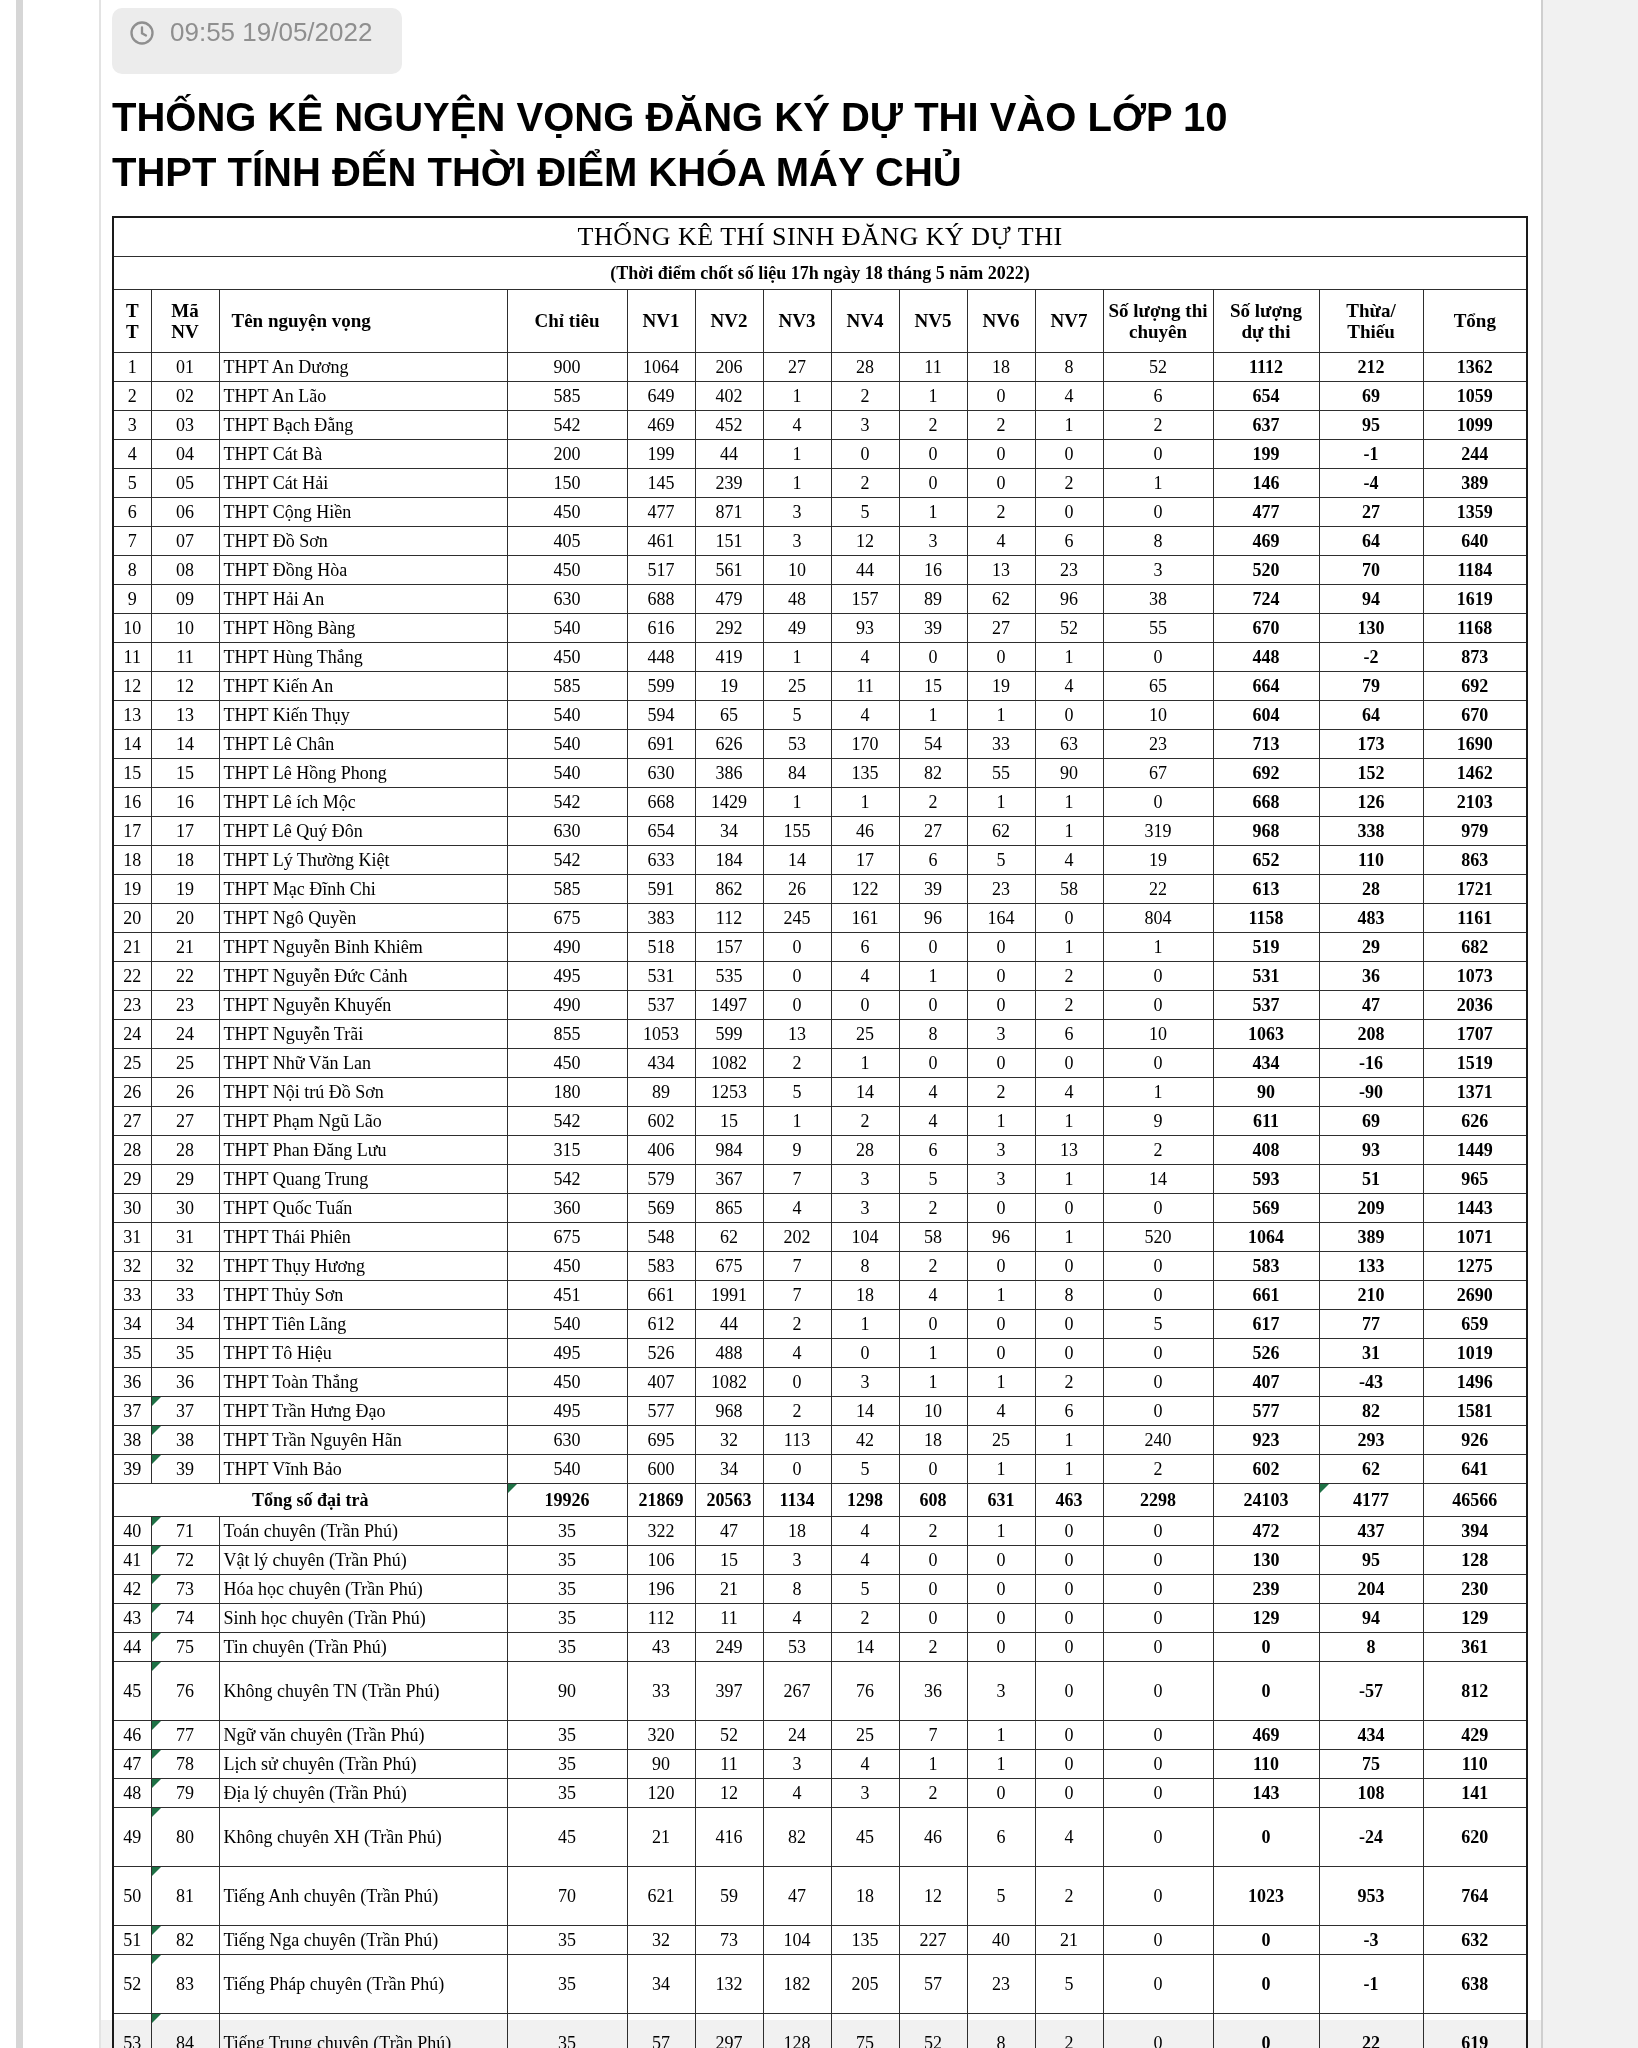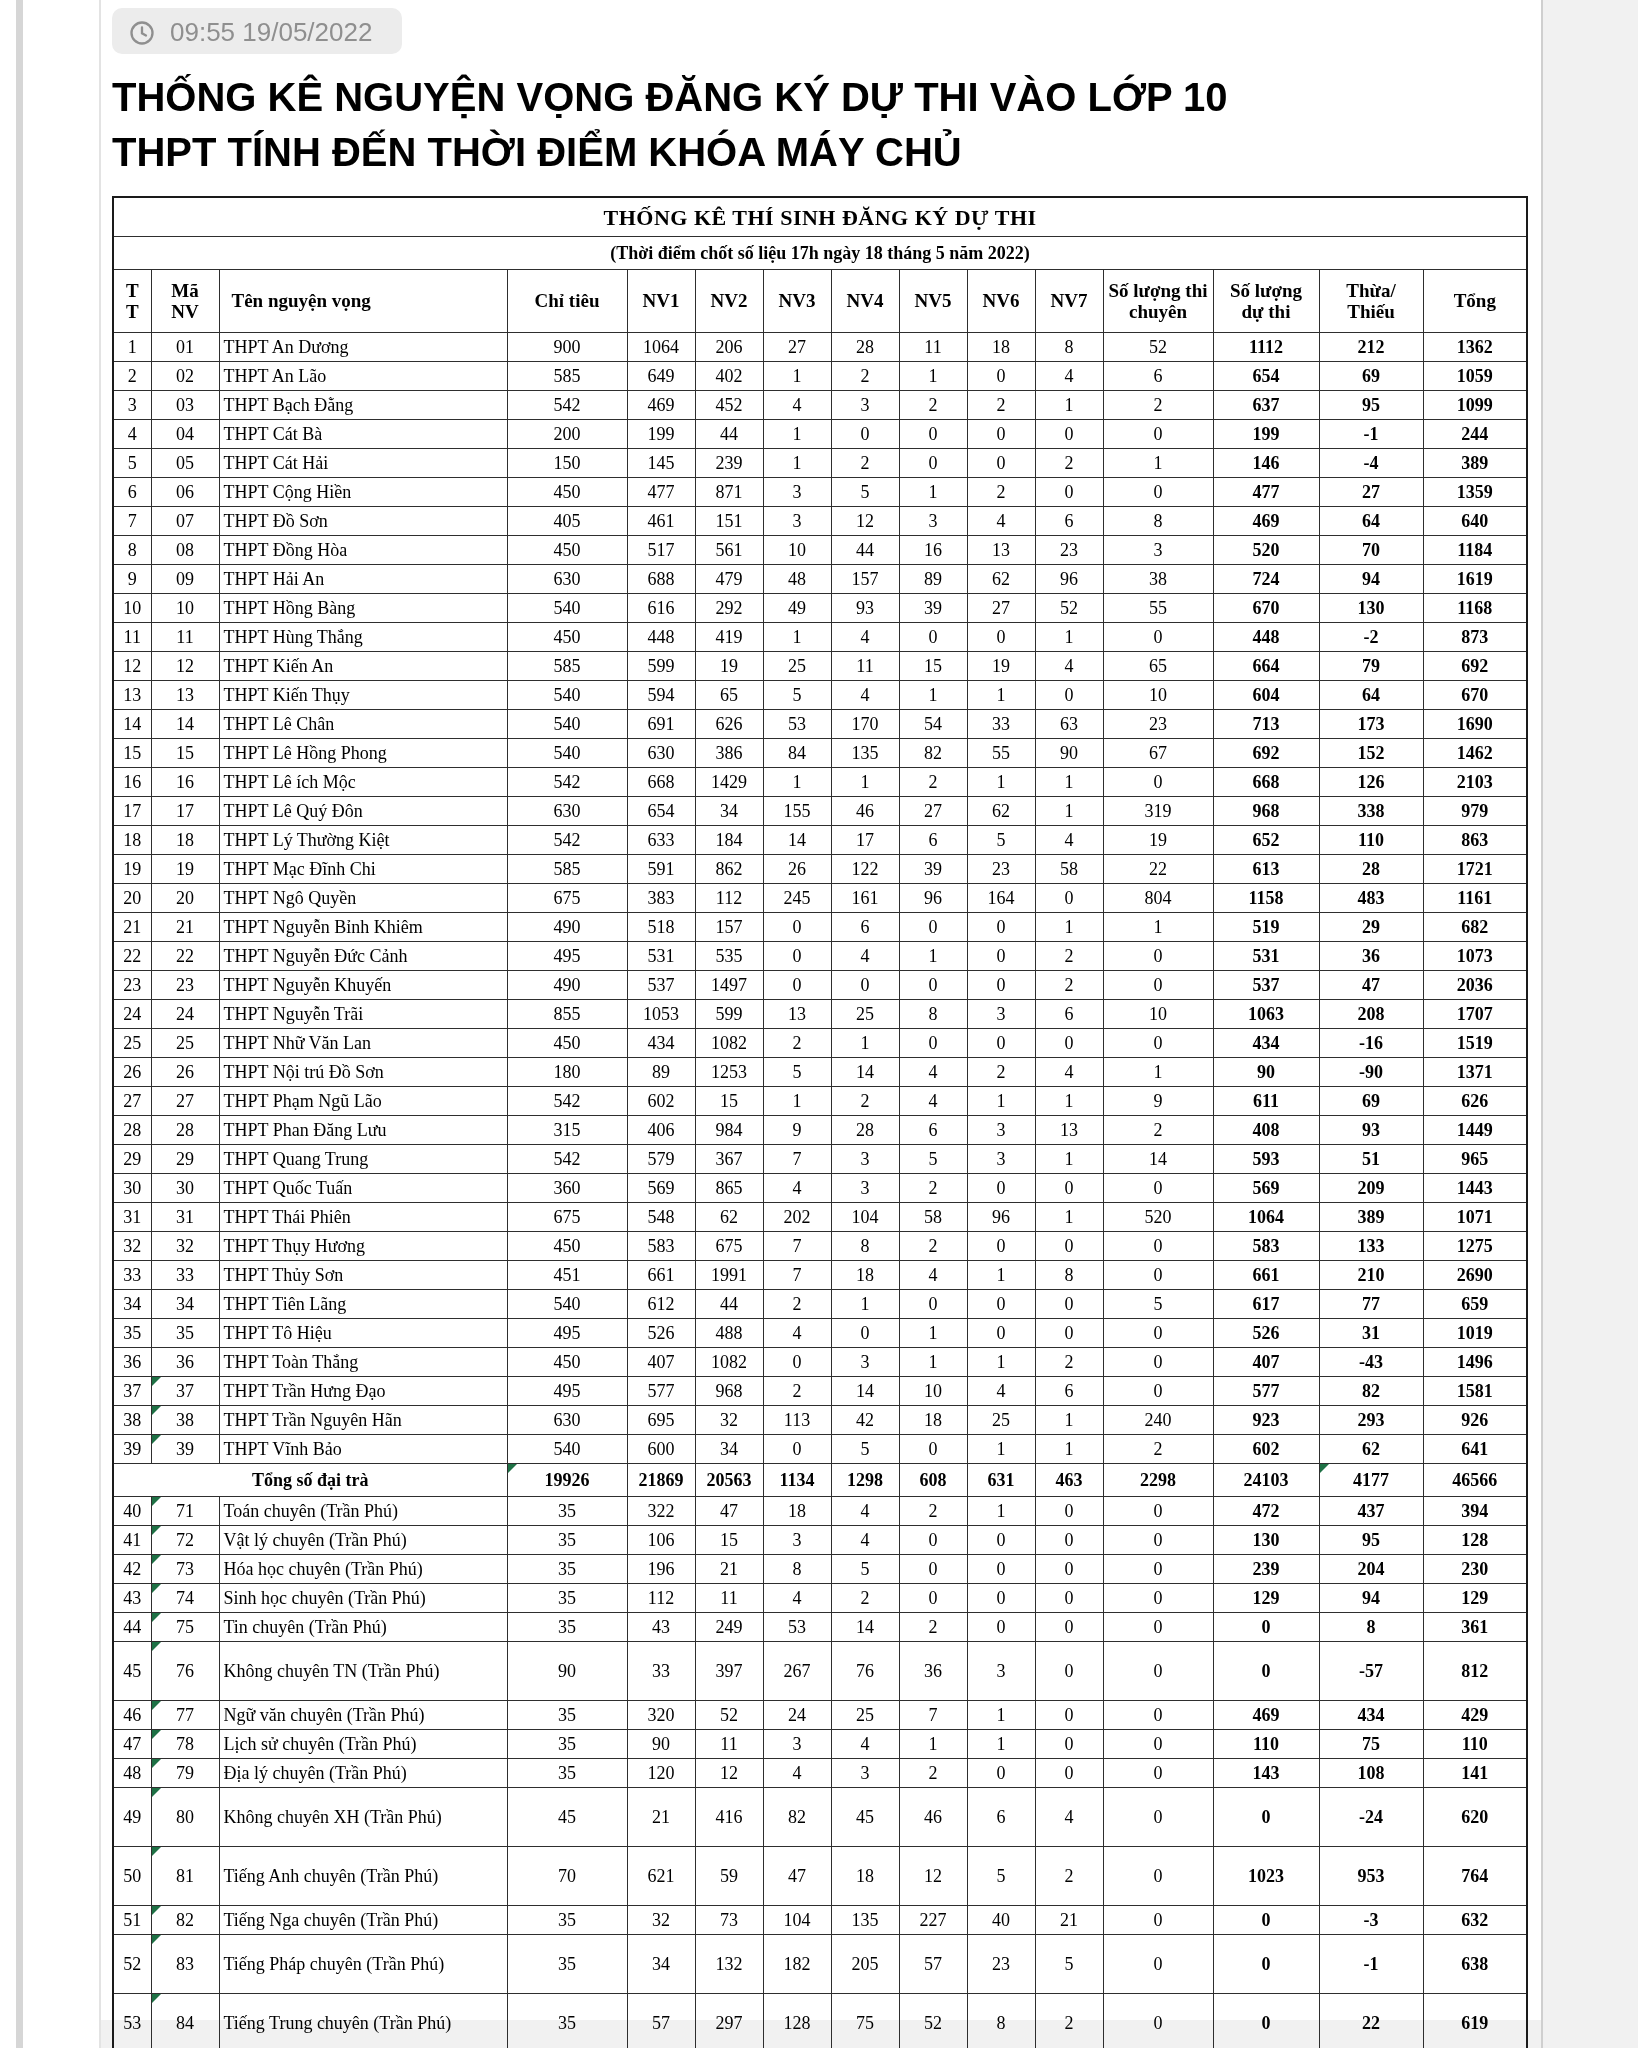--- a/index.html
+++ b/index.html
@@ -9,33 +9,33 @@
   }
   .left-strip{position:absolute;left:16px;top:0;width:7px;height:2048px;background:#d6d6d6;}
   .page-vline{position:absolute;left:99px;top:0;width:2px;height:2048px;background:#e3e3e3;}
   .right-margin{position:absolute;left:1541px;top:0;width:97px;height:2048px;background:#f1f1f1;border-left:2px solid #cfcfcf;}
   .bottom-strip{position:absolute;left:101px;top:2020px;width:1440px;height:28px;background:#f1f1f1;}
   .content{position:absolute;left:112px;top:8px;width:1430px;}
 
   .pill{
     display:inline-flex;align-items:center;gap:14px;background:#ececec;color:#8f8f8f;
     font-family:"Liberation Sans", sans-serif;font-size:26px;
-    padding:9px 30px 6px 16px;border-radius:10px;
+    padding:9px 30px 26px 16px;border-radius:10px;
   }
   .pill svg{display:block;}
 
   .page-title{
     font-family:"Liberation Sans", sans-serif;font-weight:bold;font-size:40px;
     line-height:1.38;margin:16px 0 16px 0;width:1190px;letter-spacing:0px;
   }
 
   table{border-collapse:collapse;width:1414px;border:2px solid #1a1a1a;table-layout:fixed;}
   td,th{border:1px solid #2e2e2e;text-align:center;font-size:18px;padding:1px 4px;height:26px;
         line-height:1.15;overflow:hidden;}
-  .tbl-title td{font-size:22px;font-weight:bold;height:36px;letter-spacing:.5px;}
+  .tbl-title td{font-size:26px;font-weight:normal;height:36px;letter-spacing:.5px;}
   .tbl-subtitle td{font-size:18px;font-weight:bold;height:30px;}
   thead th{font-weight:bold;font-size:19px;white-space:pre-line;height:60px;vertical-align:middle;}
   th.name-h{text-align:left;padding-left:12px;}
   td.name{text-align:left;}
   td.b{font-weight:bold;}
   tr.tall td{height:56px;}
   tr.total td{font-weight:bold;height:30px;}
   td.marker-cell{position:relative;}
   td.marker-cell::before{
     content:'';position:absolute;top:0;left:0;width:0;height:0;

